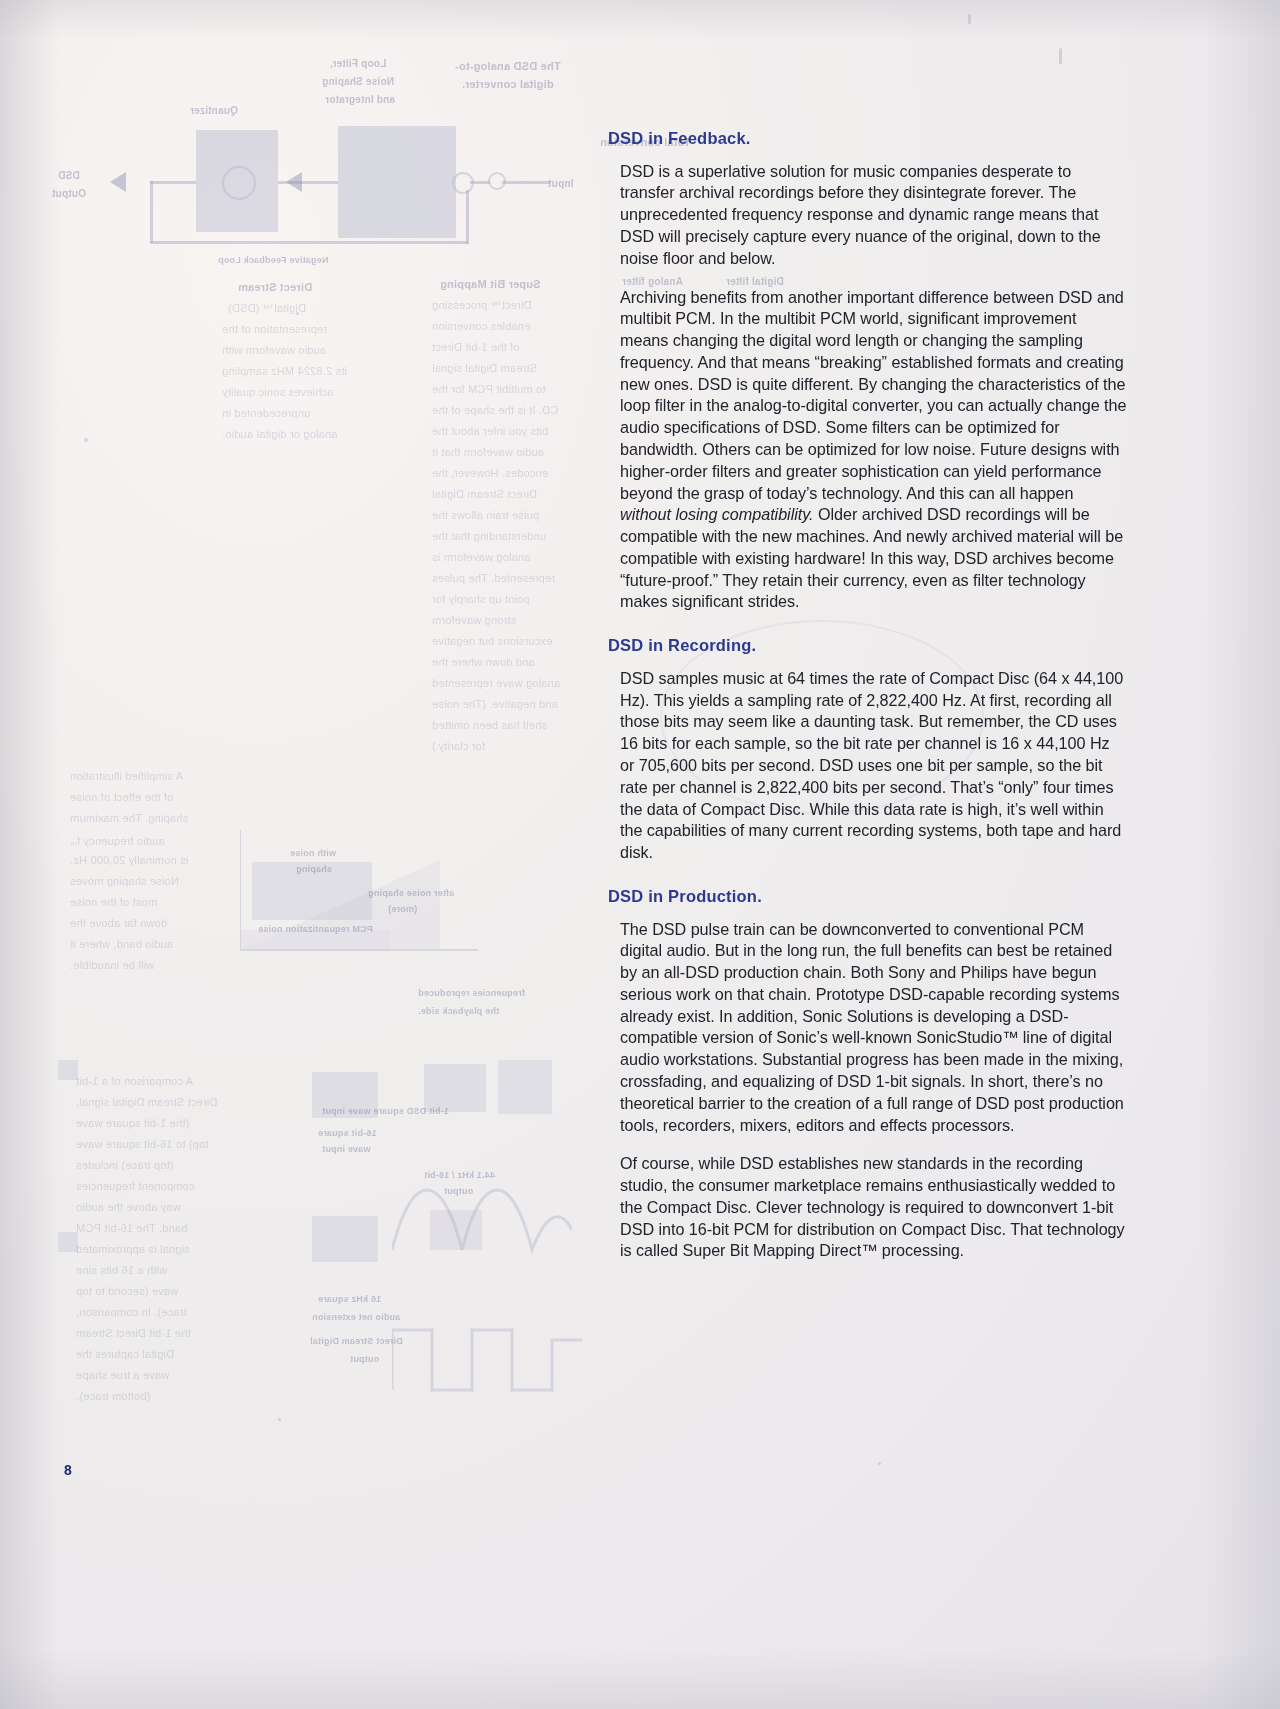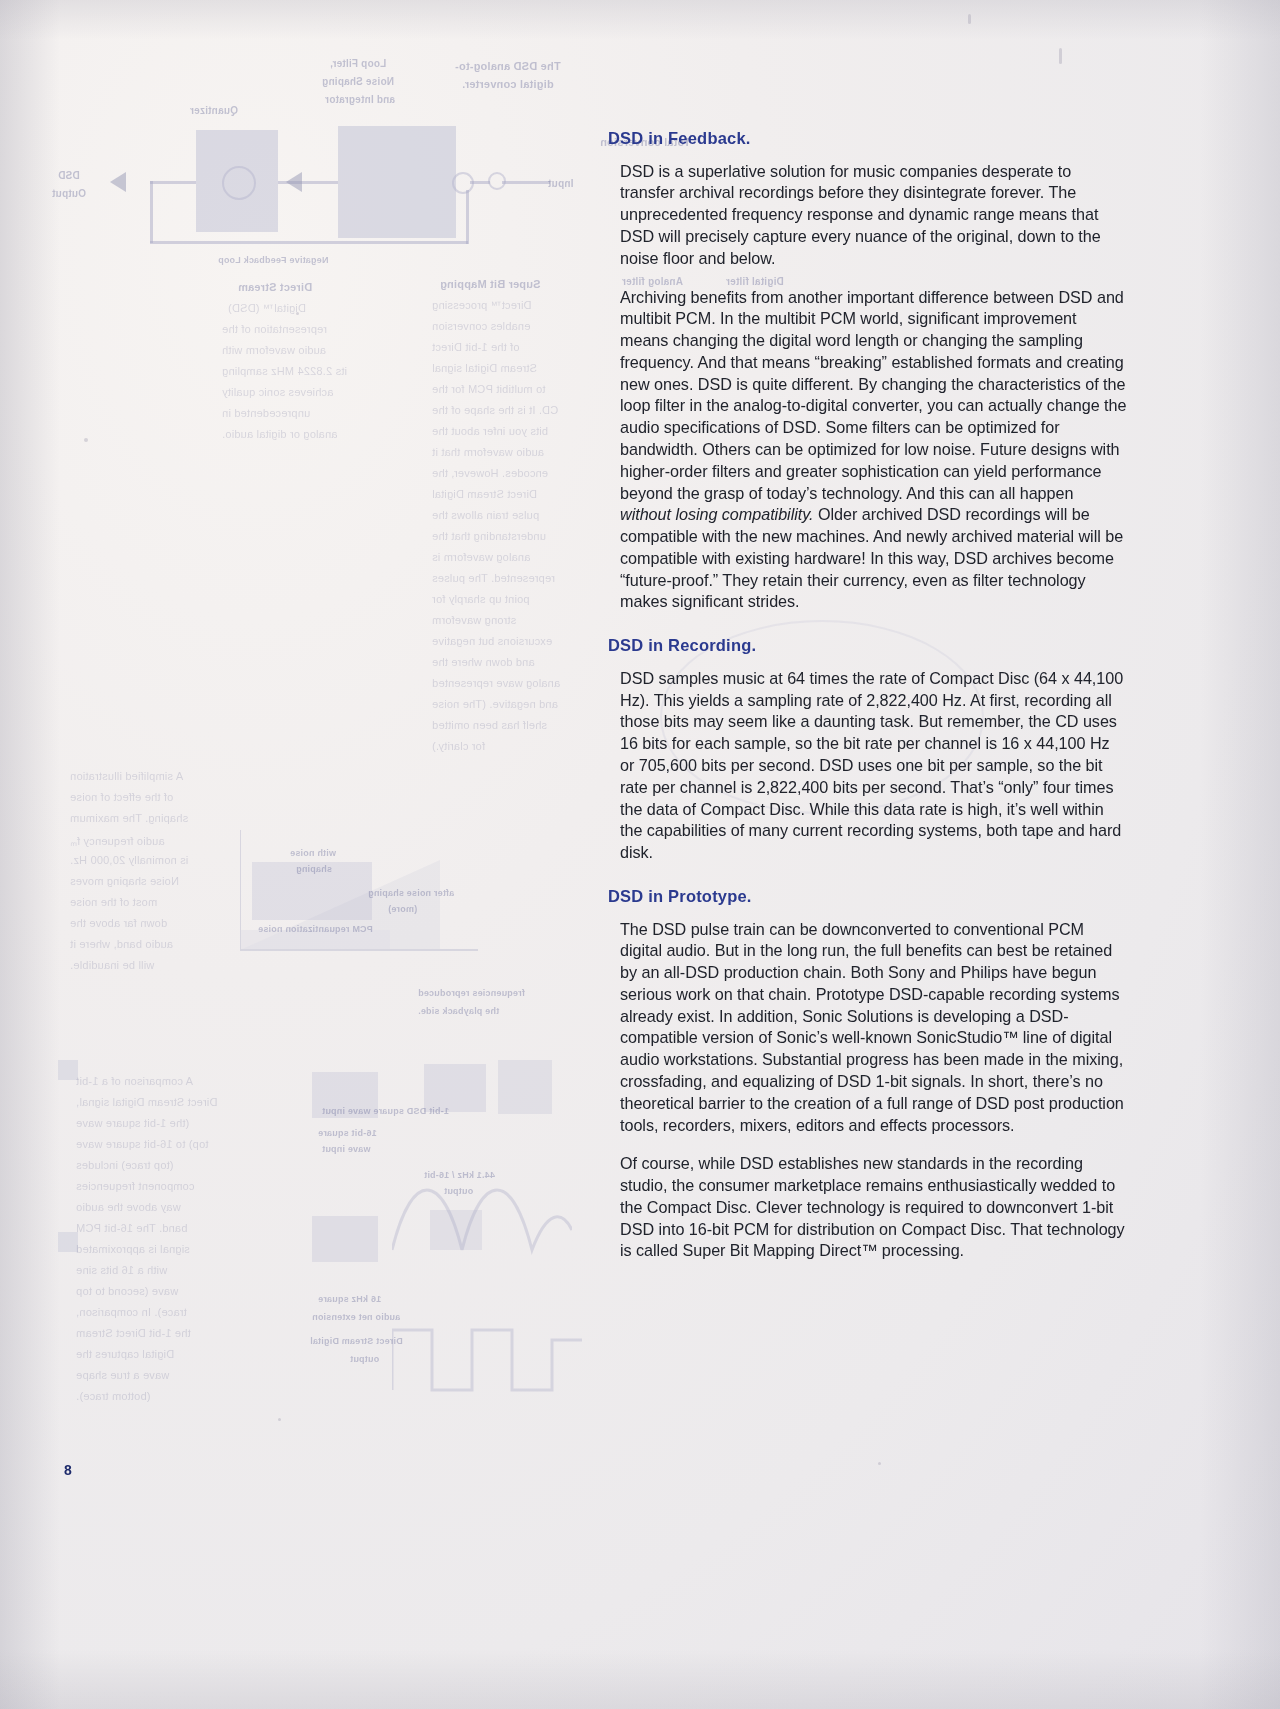--- a/index.html
+++ b/index.html
@@ -296,21 +296,21 @@
       <p class="para">DSD is a superlative solution for music companies desperate to transfer archival recordings before they disintegrate forever. The unprecedented frequency response and dynamic range means that DSD will precisely capture every nuance of the original, down to the noise floor and below.</p>
       <p class="para"><span>Archiving benefits from another important difference between DSD and multibit PCM. In the multibit PCM world, significant improvement means changing the digital word length or changing the sampling frequency. And that means “breaking” established formats and creating new ones. DSD is quite different. By changing the characteristics of the loop filter in the analog-to-digital converter, you can actually change the audio specifications of DSD. Some filters can be optimized for bandwidth. Others can be optimized for low noise. Future designs with higher-order filters and greater sophistication can yield performance beyond the grasp of today’s technology. And this can all happen </span><span class="em">without losing compatibility.</span><span> Older archived DSD recordings will be compatible with the new machines. And newly archived material will be compatible with existing hardware! In this way, DSD archives become “future-proof.” They retain their currency, even as filter technology makes significant strides.</span></p>
     </section>
 
     <section class="sec">
       <h2 class="sec-head">DSD in Recording.</h2>
       <p class="para">DSD samples music at 64 times the rate of Compact Disc (64 x 44,100 Hz). This yields a sampling rate of 2,822,400 Hz. At first, recording all those bits may seem like a daunting task. But remember, the CD uses 16 bits for each sample, so the bit rate per channel is 16 x 44,100 Hz or 705,600 bits per second. DSD uses one bit per sample, so the bit rate per channel is 2,822,400 bits per second. That’s “only” four times the data of Compact Disc. While this data rate is high, it’s well within the capabilities of many current recording systems, both tape and hard disk.</p>
     </section>
 
     <section class="sec">
-      <h2 class="sec-head">DSD in Prototype.</h2>
+      <h2 class="sec-head">DSD in Production.</h2>
       <p class="para">The DSD pulse train can be downconverted to conventional PCM digital audio. But in the long run, the full benefits can best be retained by an all-DSD production chain. Both Sony and Philips have begun serious work on that chain. Prototype DSD-capable recording systems already exist. In addition, Sonic Solutions is developing a DSD-compatible version of Sonic’s well-known SonicStudio™ line of digital audio workstations. Substantial progress has been made in the mixing, crossfading, and equalizing of DSD 1-bit signals. In short, there’s no theoretical barrier to the creation of a full range of DSD post production tools, recorders, mixers, editors and effects processors.</p>
       <p class="para">Of course, while DSD establishes new standards in the recording studio, the consumer marketplace remains enthusiastically wedded to the Compact Disc. Clever technology is required to downconvert 1-bit DSD into 16-bit PCM for distribution on Compact Disc. That technology is called Super Bit Mapping Direct™ processing.</p>
     </section>
 
   </div>
 
   <div class="folio">8</div>
 
 </div>
 

